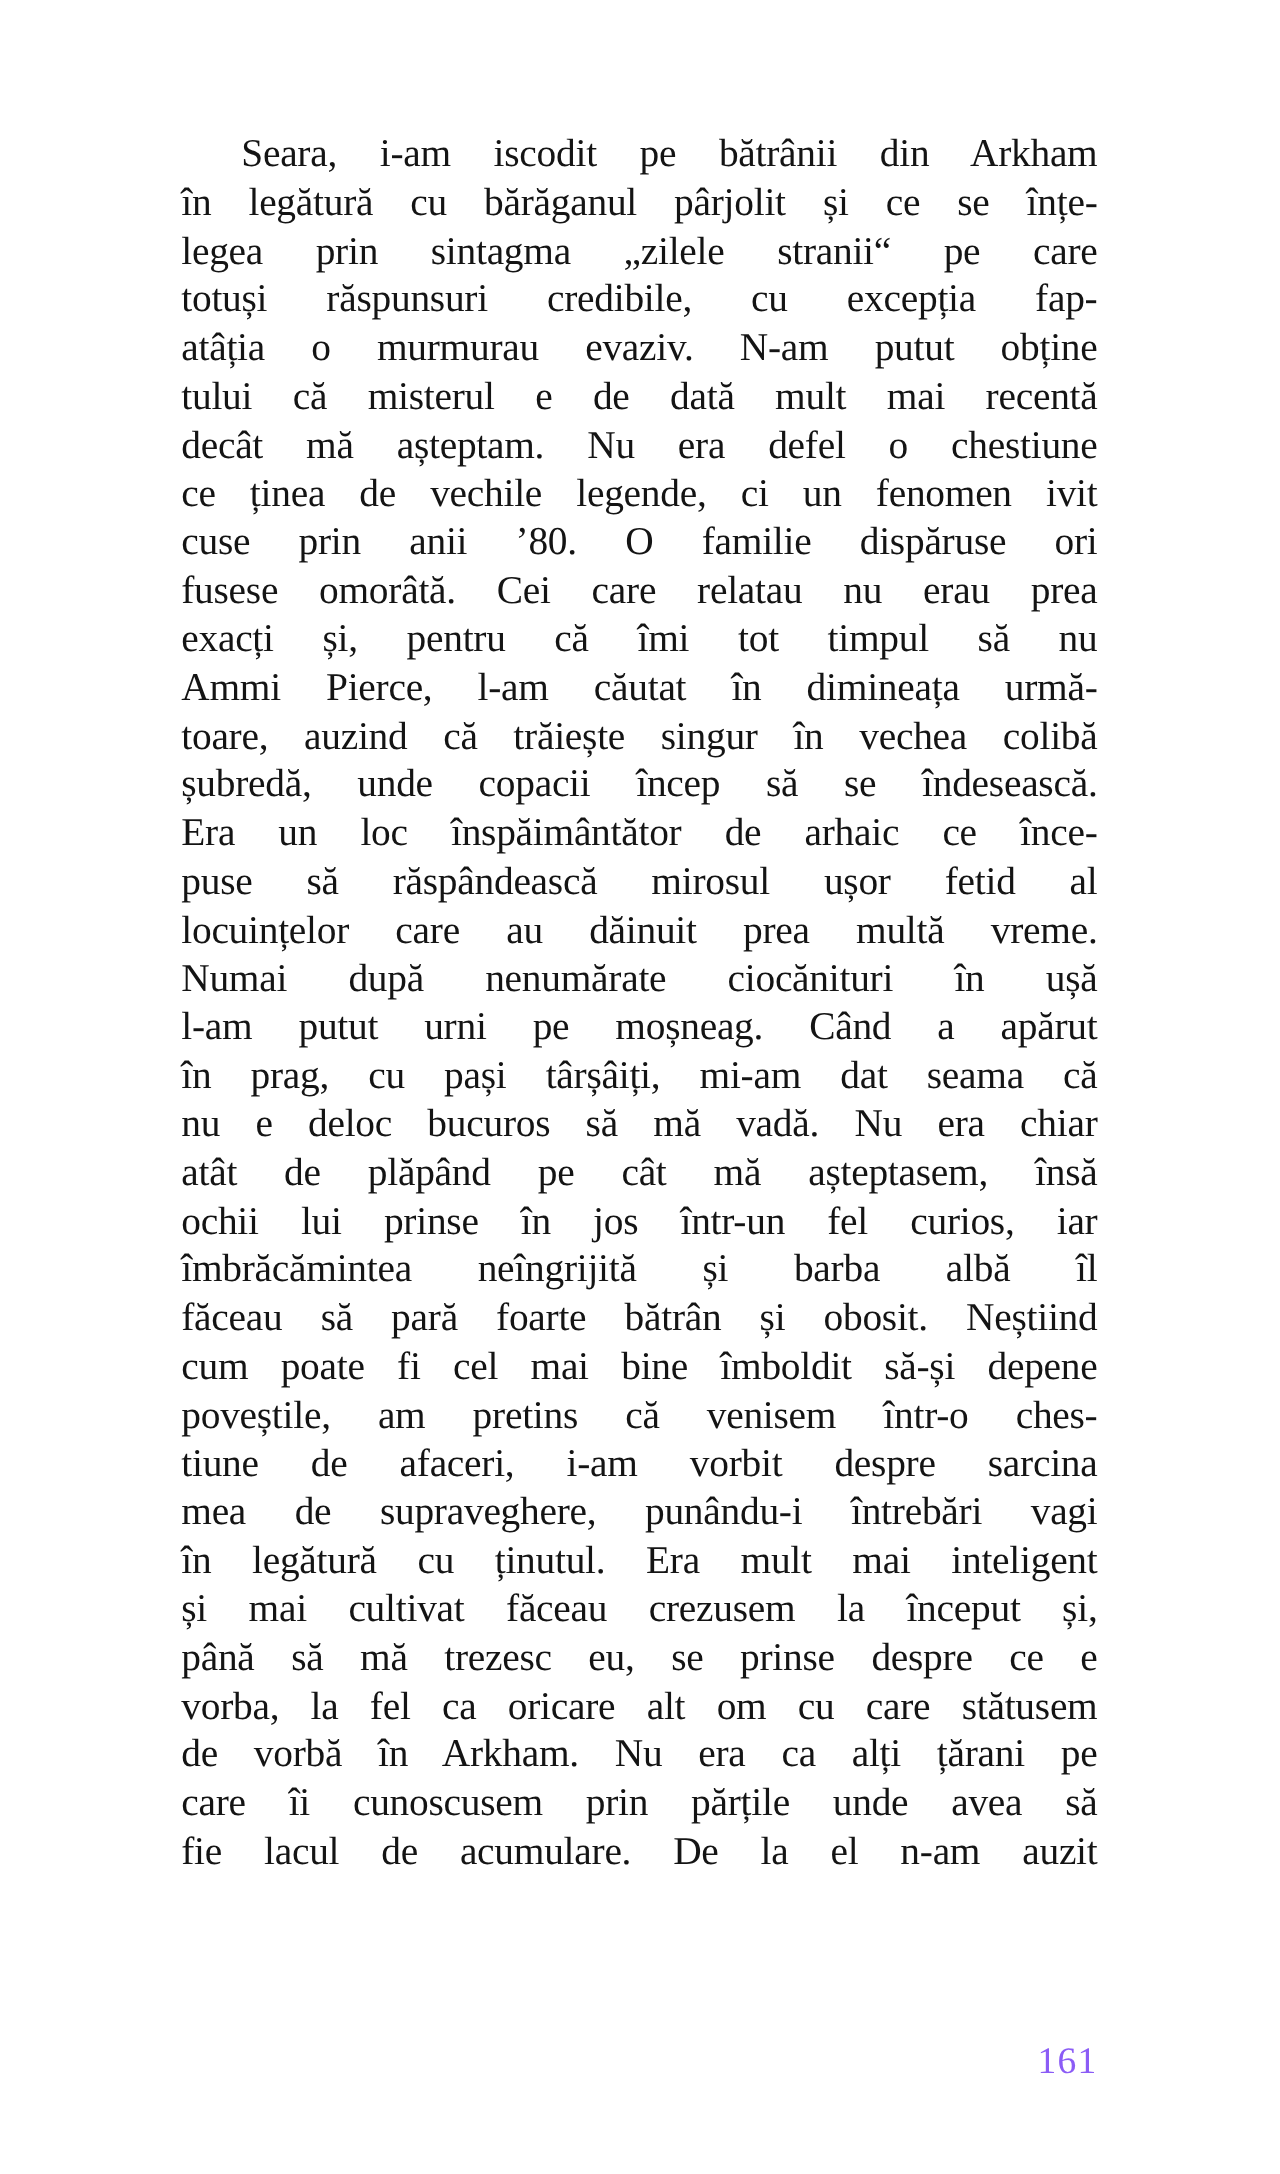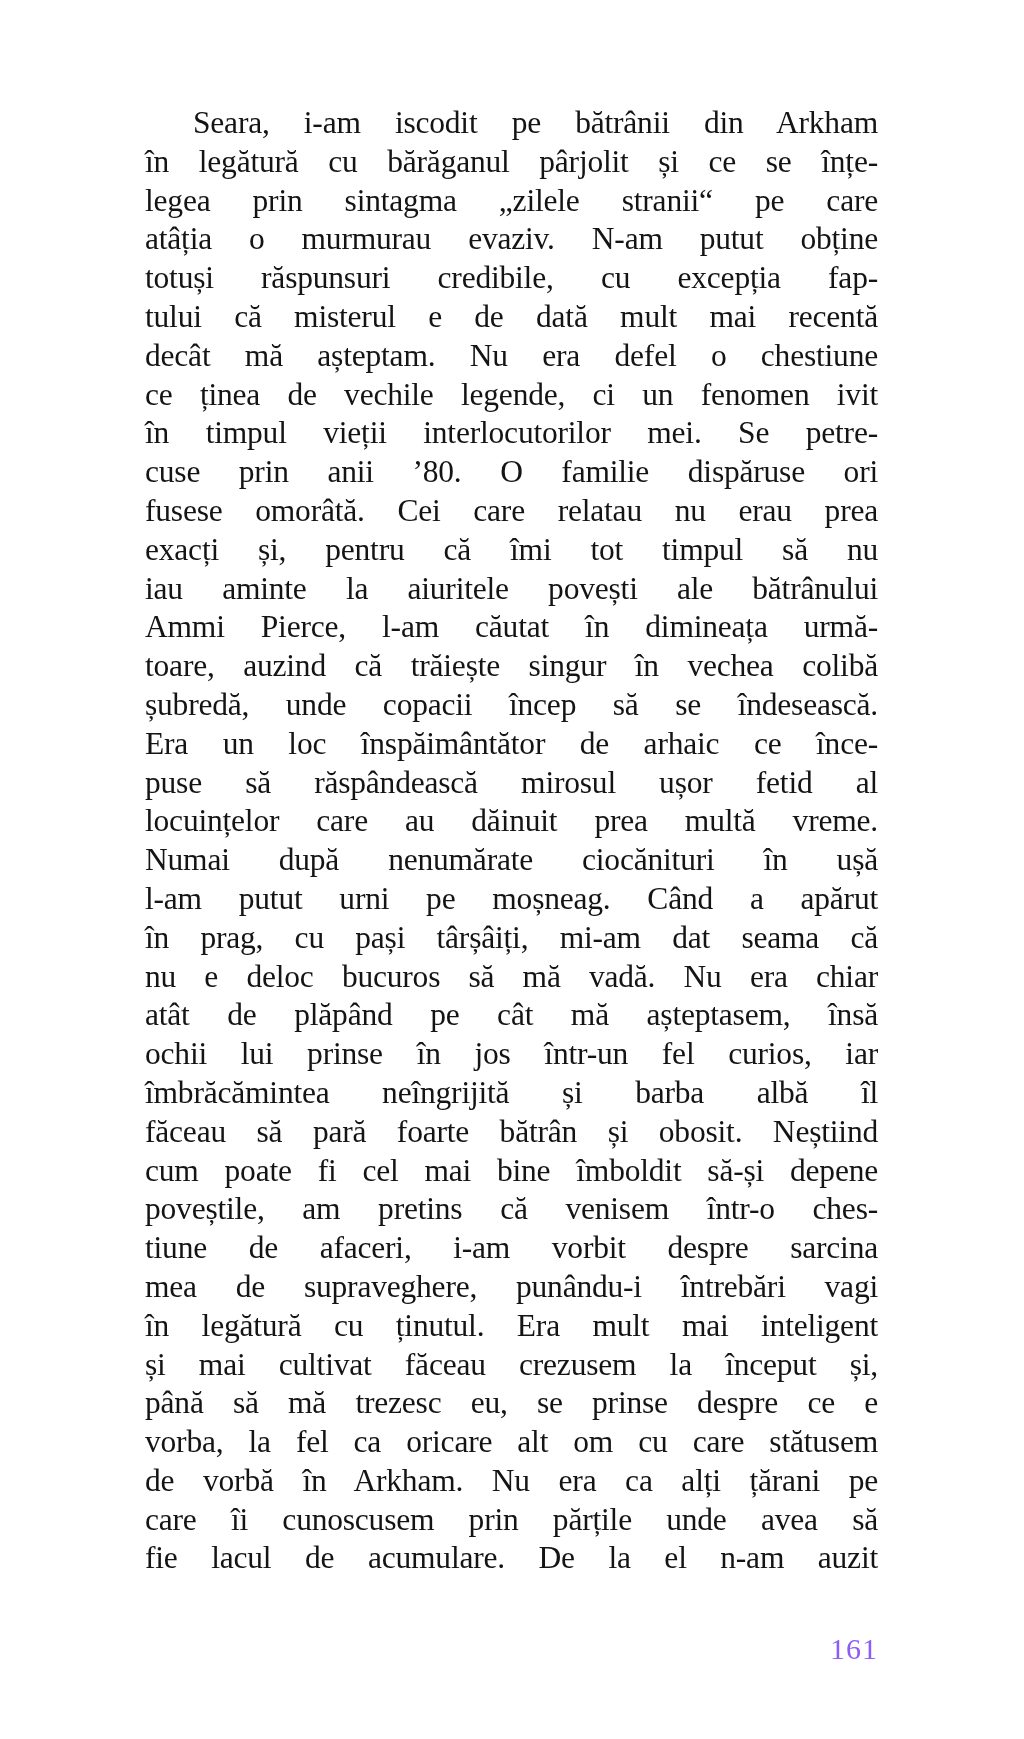--- a/index.html
+++ b/index.html
@@ -46,30 +46,28 @@
   }
 </style>
 </head>
 <body>
 
 <div class="page">
   <div class="text-block">
       <div class="line">Seara, i-am iscodit pe bătrânii din Arkham</div>
       <div class="line">în legătură cu bărăganul pârjolit și ce se înțe-</div>
       <div class="line">legea prin sintagma „zilele stranii“ pe care</div>
+      <div class="line">totuși răspunsuri credibile, cu excepția fap-</div>
       <div class="line">atâția o murmurau evaziv. N-am putut obține</div>
-      <div class="line">totuși răspunsuri credibile, cu excepția fap-</div>
       <div class="line">tului că misterul e de dată mult mai recentă</div>
       <div class="line">decât mă așteptam. Nu era defel o chestiune</div>
       <div class="line">ce ținea de vechile legende, ci un fenomen ivit</div>
-      <div class="line">în timpul vieții interlocutorilor mei. Se petre-</div>
       <div class="line">cuse prin anii ’80. O familie dispăruse ori</div>
       <div class="line">fusese omorâtă. Cei care relatau nu erau prea</div>
       <div class="line">exacți și, pentru că îmi tot timpul să nu</div>
-      <div class="line">iau aminte la aiuritele povești ale bătrânului</div>
       <div class="line">Ammi Pierce, l-am căutat în dimineața urmă-</div>
       <div class="line">toare, auzind că trăiește singur în vechea colibă</div>
       <div class="line">șubredă, unde copacii încep să se îndesească.</div>
       <div class="line">Era un loc înspăimântător de arhaic ce înce-</div>
       <div class="line">puse să răspândească mirosul ușor fetid al</div>
       <div class="line">locuințelor care au dăinuit prea multă vreme.</div>
       <div class="line">Numai după nenumărate ciocănituri în ușă</div>
       <div class="line">l-am putut urni pe moșneag. Când a apărut</div>
       <div class="line">în prag, cu pași târșâiți, mi-am dat seama că</div>
       <div class="line">nu e deloc bucuros să mă vadă. Nu era chiar</div>

